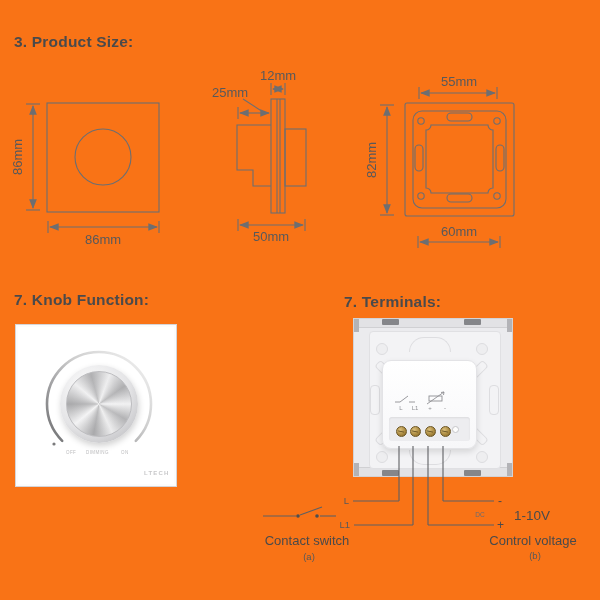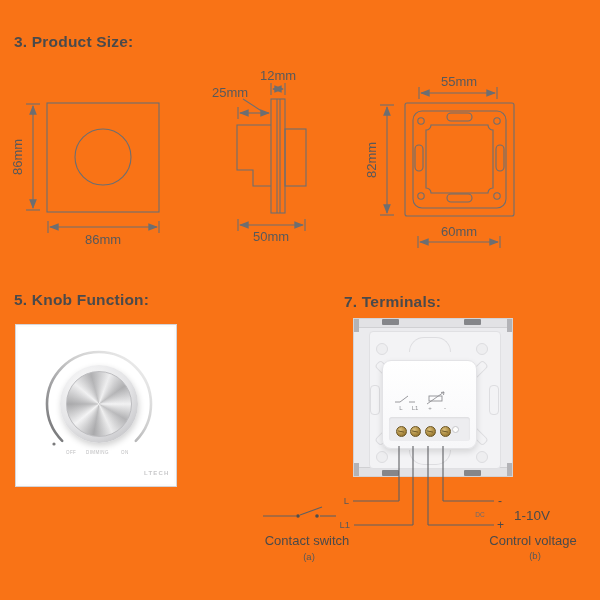--- a/index.html
+++ b/index.html
@@ -58,21 +58,21 @@
   .slot{position:absolute;left:1.5px;top:4px;width:6px;height:1.3px;background:#5d4a1e;transform:rotate(12deg);}
   .mod-btn{position:absolute;left:68.5px;top:64.5px;width:7px;height:7px;border-radius:50%;
     background:#fdfdfd;border:1px solid #c6c6c9;box-sizing:border-box;}
 </style>
 </head>
 <body>
 
 <div id="page">
 
   <div class="heading" style="left:14px;top:33px">3. Product Size:</div>
-  <div class="heading" style="left:14px;top:291px">5. Knob Function:</div>
+  <div class="heading" style="left:14px;top:291px">7. Knob Function:</div>
   <div class="heading" style="left:344px;top:293px">7. Terminals:</div>
 
   <div id="knob-panel">
     <svg width="162" height="163">
       <defs>
         <linearGradient id="arcg" x1="0%" y1="100%" x2="100%" y2="10%">
           <stop offset="0%" stop-color="#707173"></stop>
           <stop offset="30%" stop-color="#9b9b9d"></stop>
           <stop offset="60%" stop-color="#cecece"></stop>
           <stop offset="100%" stop-color="#f2f2f2"></stop>

